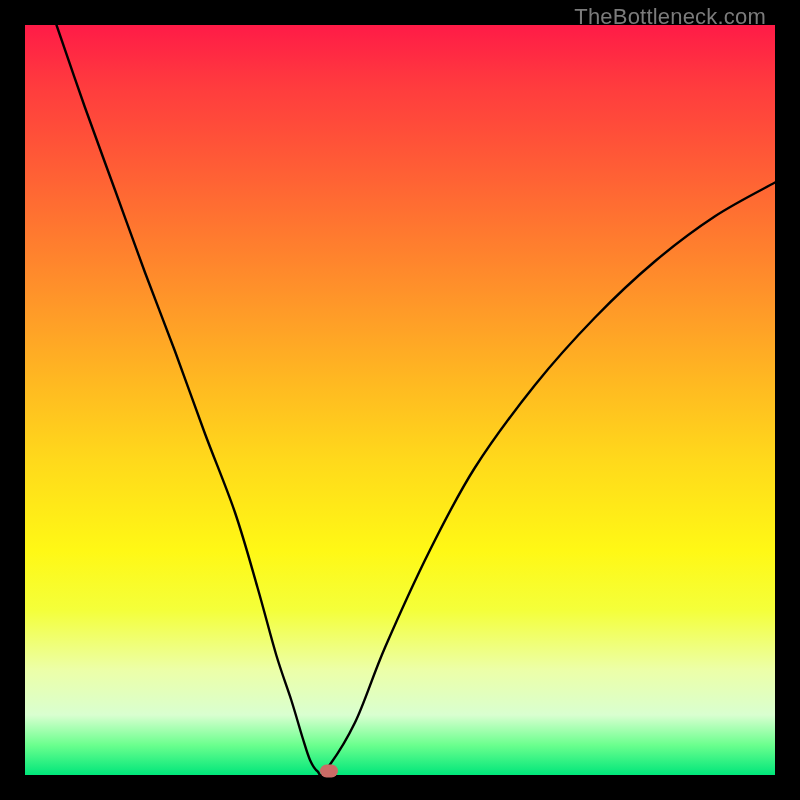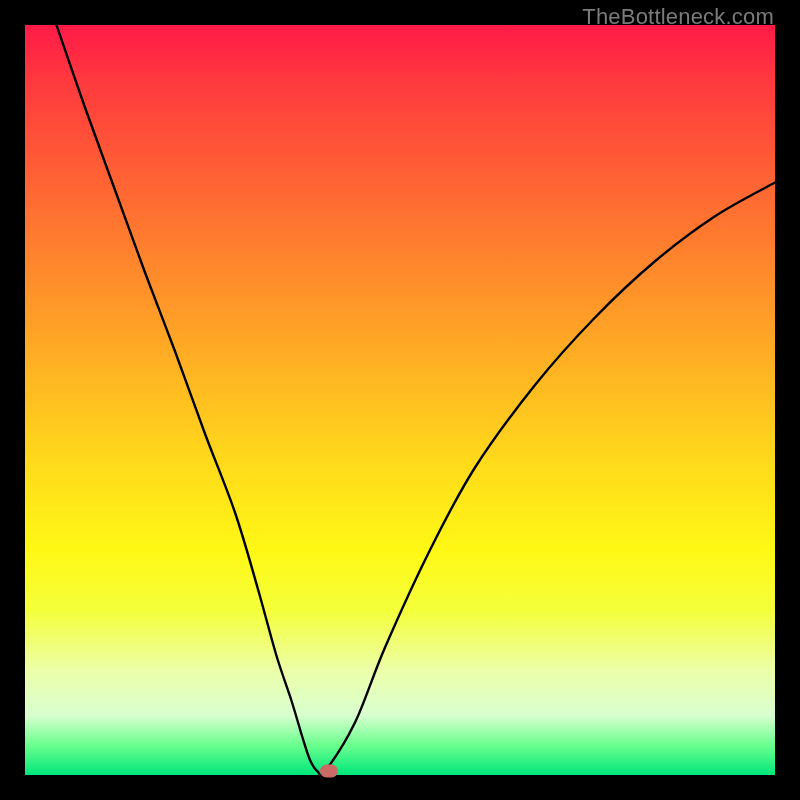--- a/index.html
+++ b/index.html
@@ -6,21 +6,21 @@
   html, body { width: 800px; height: 800px; overflow: hidden; background: #000; }
   .frame {
     position: relative;
     width: 800px;
     height: 800px;
     background: #000;
   }
   .watermark {
     position: absolute;
     top: 4px;
-    right: 26px;
+    right: 34px;
     font-family: Arial, Helvetica, sans-serif;
     font-size: 22px;
     color: #7b7b7b;
     letter-spacing: 0.2px;
   }
   .plot {
     position: absolute;
     left: 25px;
     top: 25px;
     width: 750px;

